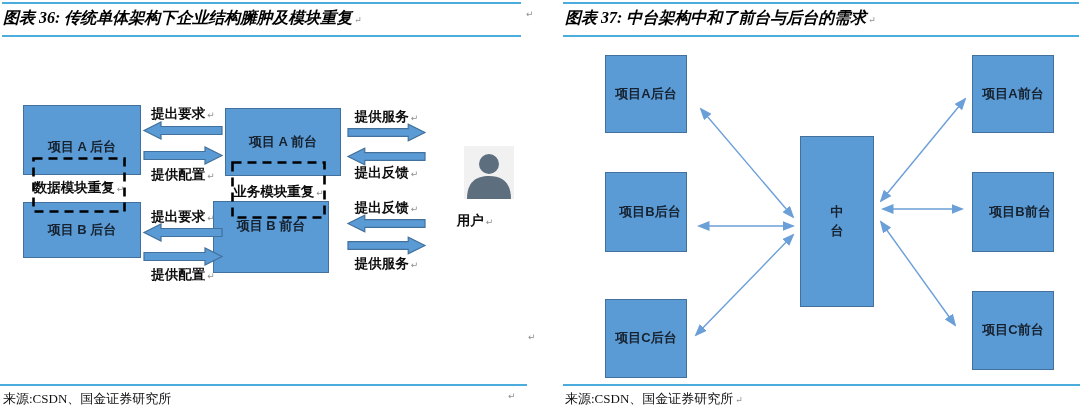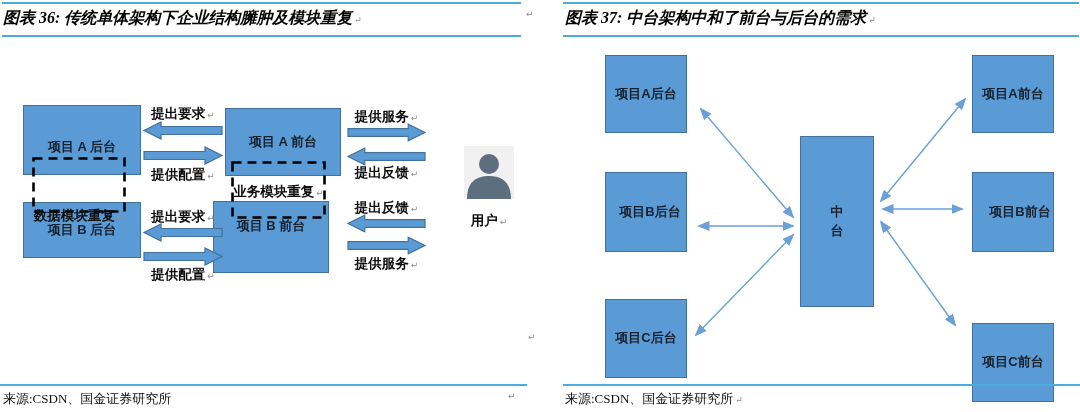--- a/index.html
+++ b/index.html
@@ -65,21 +65,21 @@
     <div class="node" style="left:225px; top:108px; width:116px; height:68px; align-items:flex-start; padding-top:24px;">
         <span>项目 A 前台</span>
       </div>
     <div class="node" style="left:213px; top:201px; width:116px; height:72px; align-items:center; padding-bottom:22px;">
         <span>项目 B 前台</span>
       </div>
 
     <svg class="dashedbox" style="left:32px; top:157px;" width="94" height="56">
         <rect x="1.5" y="1.5" width="91" height="53"></rect>
       </svg>
-    <div class="lbl" style="left:26px; top:179px; width:106px;margin-top:28px;"><span>数据模块重复</span><span class="eol">↵</span></div>
+    <div class="lbl" style="left:26px; top:179px; width:106px;"><span>数据模块重复</span><span class="eol">↵</span></div>
 
     <svg class="dashedbox" style="left:231px; top:161px;" width="95" height="58">
         <rect x="1.5" y="1.5" width="92" height="55"></rect>
       </svg>
     <div class="lbl" style="left:225px; top:183px; width:107px;"><span>业务模块重复</span><span class="eol">↵</span></div>
 
     <div class="lbl" style="left:143px; top:105px; width:80px;"><span>提出要求</span><span class="eol">↵</span></div>
     <svg class="blk" style="left:143px; top:121px;" width="80" height="19" viewBox="0 0 80 19">
         <polygon points="79,5.5 18,5.5 18,1 1,9.5 18,18 18,13.5 79,13.5"></polygon>
       </svg>
@@ -113,21 +113,21 @@
     <svg class="blk" style="left:347px; top:236px;" width="79" height="19" viewBox="0 0 80 19">
         <polygon points="1,5.5 62,5.5 62,1 79,9.5 62,18 62,13.5 1,13.5"></polygon>
       </svg>
     <div class="lbl" style="left:347px; top:255px; width:79px;"><span>提供服务</span><span class="eol">↵</span></div>
 
     <svg class="usericon" style="left:464px; top:146px;" width="50" height="53" viewBox="0 0 50 53">
       <rect class="bg" x="0" y="0" width="50" height="53"></rect>
       <circle class="person" cx="25" cy="18" r="10"></circle>
       <path class="person" d="M3,53 C3,36 12,30 25,30 C38,30 47,36 47,53 Z"></path>
     </svg>
-    <div class="lbl" style="left:452px; top:212px; width:74px; font-weight:600;"><span>用户</span><span class="eol">↵</span></div>
+    <div class="lbl" style="left:438px; top:212px; width:74px; font-weight:600;"><span>用户</span><span class="eol">↵</span></div>
 
     <div class="rule" style="left:0px; top:384px; width:527px;"></div>
     <div class="source" style="left:3px; top:390px;"><span>来源:CSDN、国金证券研究所</span></div>
     <span class="eol stray" style="left:506px; top:391px;">↵</span>
   </section>
 
   <section>
     <div class="rule" style="left:563px; top:2px; width:516px;"></div>
     <div class="fig-title" style="left:565px; top:8px;"><span>图表 37: 中台架构中和了前台与后台的需求</span><span class="eol">↵</span></div>
     <div class="rule" style="left:563px; top:35px; width:516px;"></div>
@@ -145,21 +145,21 @@
     <div class="node" style="left:800px; top:136px; width:74px; height:171px;">
         <span class="wrapnarrow">中台</span>
       </div>
 
     <div class="node" style="left:972px; top:55px; width:82px; height:78px;">
         <span>项目A前台</span>
       </div>
     <div class="node" style="left:972px; top:172px; width:82px; height:80px;padding-left:14px;">
         <span>项目B前台</span>
       </div>
-    <div class="node" style="left:972px; top:291px; width:82px; height:79px;margin-top:32px;">
+    <div class="node" style="left:972px; top:291px; width:82px; height:79px;">
         <span>项目C前台</span>
       </div>
 
     <svg class="thin-overlay" width="1080" height="412" viewBox="0 0 1080 412">
       <defs>
         <marker id="arr" class="thin-marker" markerWidth="9" markerHeight="7" refX="7.5" refY="3.5" orient="auto-start-reverse">
           <path d="M0,0 L9,3.5 L0,7 Z" class="thin-marker"></path>
         </marker>
       </defs>
       <line x1="701" y1="109" x2="793" y2="217" marker-start="url(#arr)" marker-end="url(#arr)"></line>

